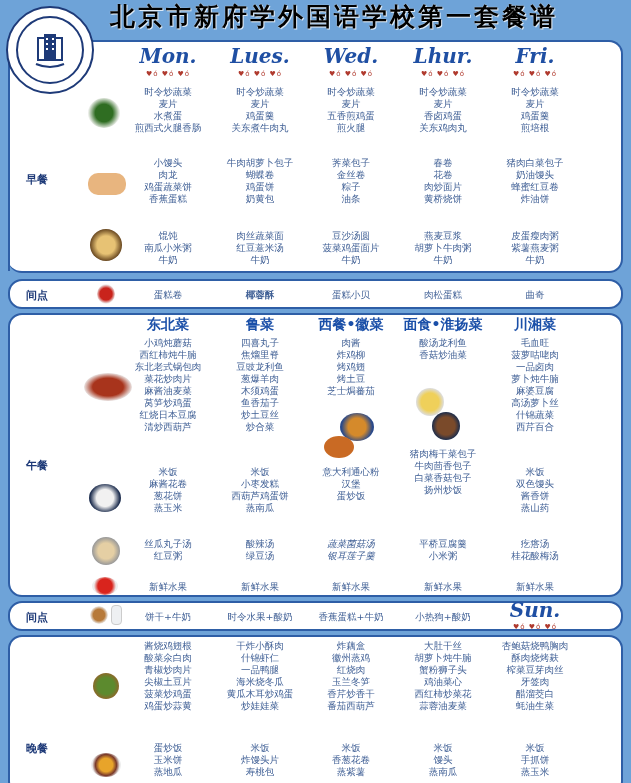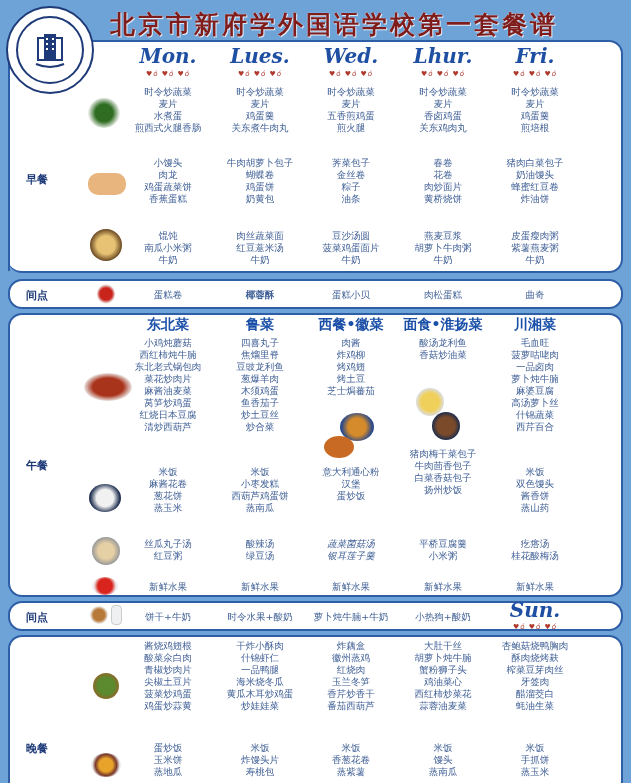--- a/index.html
+++ b/index.html
@@ -4,24 +4,24 @@
   <style>
     * { box-sizing: border-box; margin: 0; padding: 0; }
     html, body { width: 631px; height: 783px; overflow: hidden; }
     body {
       background: #6ea3d8;
       font-family: "DejaVu Sans", "Liberation Sans", sans-serif;
       position: relative;
       color: #2c4f86;
     }
     .title {
-      position: absolute; left: 110px; top: 8px; width: 500px;
+      position: absolute; left: 110px; top: 0; width: 500px;
       font-family: "DejaVu Sans", sans-serif;
       font-weight: bold; font-size: 25px; letter-spacing: 3px;
-      color: #7f1d1d;
+      color: #000000;
       text-shadow: 0 0 1px #fff, 1px 1px 0 #d9e8f7;
     }
     .logo {
       position: absolute; left: 6px; top: 6px; width: 88px; height: 88px;
       border-radius: 50%; background: #fff; border: 2px solid #1e3a78;
       z-index: 5; display: flex; align-items: center; justify-content: center;
     }
     .logo .inner {
       width: 68px; height: 68px; border-radius: 50%;
       border: 2px solid #1e3a78; position: relative;
@@ -45,21 +45,21 @@
       font-size: 9.5px; line-height: 12px; color: #3f5f95;
     }
     .c0 { left: 114px; } .c1 { left: 206px; } .c2 { left: 297px; } .c3 { left: 389px; } .c4 { left: 481px; }
     .day {
       position: absolute; width: 108px; text-align: center;
       font-family: "DejaVu Serif", serif; font-style: italic; font-weight: bold;
       font-size: 20px; color: #1f4fa3; top: 44px;
     }
     .cherries {
       position: absolute; width: 108px; text-align: center; font-size: 7px;
-      color: #b03a2e; letter-spacing: 1px; top: 70px; font-style: italic;
+      color: #b03a2e; letter-spacing: 1px; top: 70px;
     }
     .cuisine {
       position: absolute; width: 108px; text-align: center;
       font-size: 14px; font-weight: bold; color: #1a4fa8; top: 316px;
     }
     .food-img {
       position: absolute; border-radius: 50%;
     }
   </style>
 </head>
@@ -314,21 +314,21 @@
 <div class="col c2" style="top:581px;">新鲜水果</div>
 <div class="col c3" style="top:581px;">新鲜水果</div>
 <div class="col c4" style="top:581px;">新鲜水果</div>
 
 <div class="panel p4"></div>
 <div class="meal-label" style="top:610px;">间点</div>
 <div class="food-img" style="left:90px;top:606px;width:18px;height:18px;background:radial-gradient(circle,#b77a3a 45%,#eee 70%);"></div>
 <div class="food-img" style="left:111px;top:605px;width:11px;height:20px;border-radius:4px;background:#eef0f2;border:1px solid #ccc;"></div>
 <div class="col c0" style="top:611px;">饼干+牛奶</div>
 <div class="col c1" style="top:611px;">时令水果+酸奶</div>
-<div class="col c2" style="top:611px;">萝卜炖牛腩+牛奶</div>
+<div class="col c2" style="top:611px;">香蕉蛋糕+牛奶</div>
 <div class="col c3" style="top:611px;">小热狗+酸奶</div>
 <div class="day c4" style="top:598px;font-size:20px;">Sun.</div>
 <div class="cherries c4" style="top:623px;">♥ó ♥ó ♥ó</div>
 
 <div class="panel p5"></div>
 <div class="meal-label" style="top:741px;">晚餐</div>
 <div class="food-img" style="left:93px;top:673px;width:26px;height:26px;background:radial-gradient(circle,#5c8a2e 45%,#8a6a2a 70%);"></div>
 <div class="food-img" style="left:91px;top:753px;width:30px;height:24px;background:radial-gradient(circle,#e8a42a 35%,#7a3a2a 55%,#eee 72%);"></div>
 
 <div class="col c0" style="top:640px;text-align:center;">

